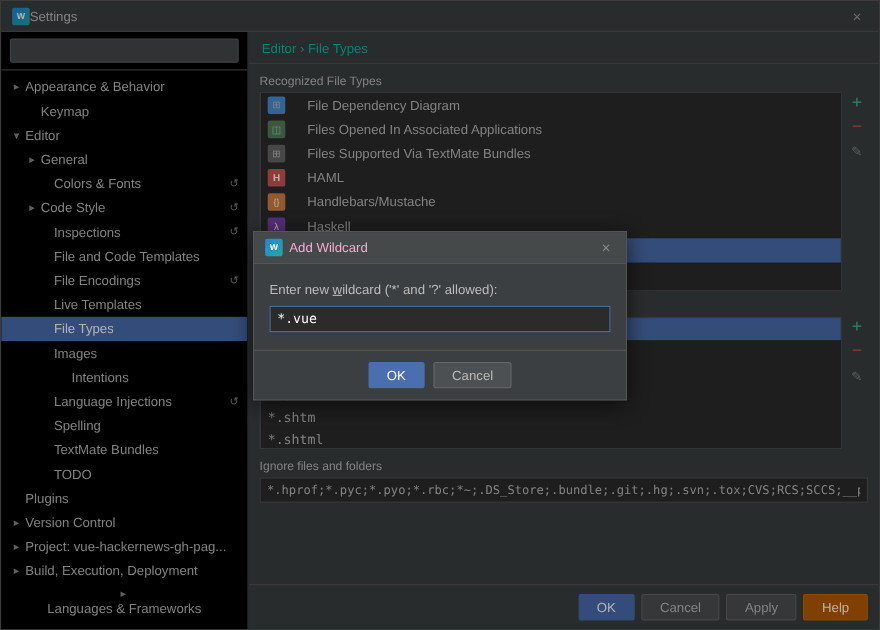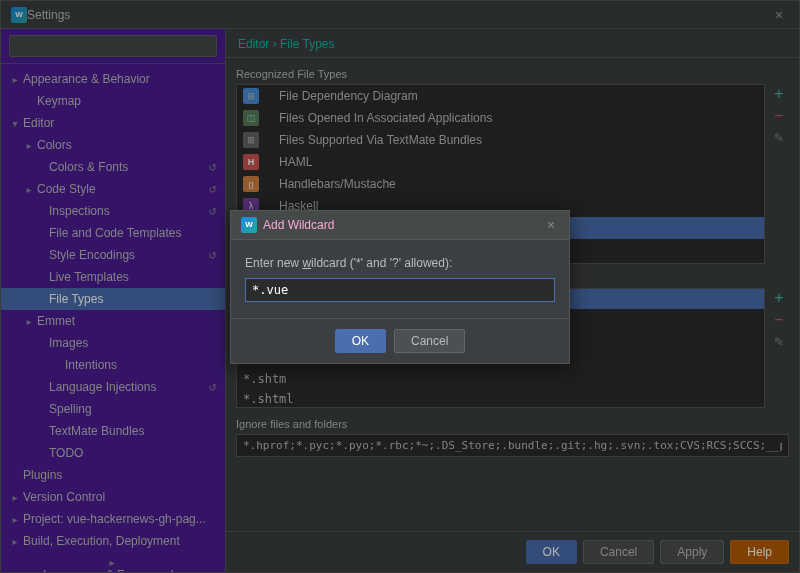--- a/index.html
+++ b/index.html
@@ -7,21 +7,21 @@
     
     .window { width: 800px; height: 573px; background: #3c3f41; border: 1px solid #555; display: flex; flex-direction: column; }
     
     .title-bar { height: 28px; background: #3c3f41; display: flex; align-items: center; padding: 0 10px; border-bottom: 1px solid #555; flex-shrink: 0; }
     .title-bar-text { color: #bbb; font-size: 12px; flex: 1; }
     .title-bar-close { width: 14px; height: 14px; cursor: pointer; color: #999; font-size: 14px; line-height: 1; }
     
     .content { display: flex; flex: 1; overflow: hidden; }
     
     
-    .sidebar { width: 225px; background: #4c1d95; border-right: 1px solid #555; display: flex; flex-direction: column; flex-shrink: 0; overflow: hidden; }
+    .sidebar { width: 225px; background: #000000; border-right: 1px solid #555; display: flex; flex-direction: column; flex-shrink: 0; overflow: hidden; }
     
     .search-box { padding: 6px 8px; border-bottom: 1px solid #555; }
     .search-input { width: 100%; background: #45494a; border: 1px solid #5e6060; color: #bbb; padding: 3px 6px; font-size: 12px; border-radius: 2px; outline: none; }
     
     .tree { flex: 1; overflow-y: auto; padding: 4px 0; }
     
     .tree-item { padding: 2px 0; cursor: pointer; }
     .tree-item.selected { background: #4b6eaf; color: #fff; }
     
     .tree-label { display: flex; align-items: center; padding: 2px 8px; }
@@ -123,21 +123,21 @@
         <div class="tree-item">
           <div class="tree-label" style="padding-left:8px;">
             <span class="tree-arrow expanded"></span>
             <span class="tree-text">Editor</span>
           </div>
         </div>
 
         <div class="tree-item">
           <div class="tree-label" style="padding-left:22px;">
             <span class="tree-arrow collapsed"></span>
-            <span class="tree-text">Colors</span>
+            <span class="tree-text">General</span>
           </div>
         </div>
 
         <div class="tree-item">
           <div class="tree-label" style="padding-left:34px; display:flex; align-items:center;justify-content:space-between;">
             <span class="tree-arrow none"></span>
             <span class="tree-text">Colors &amp; Fonts</span>
             <span class="reset-icon">↺</span>
           </div>
         </div>
@@ -161,45 +161,39 @@
         <div class="tree-item">
           <div class="tree-label" style="padding-left:34px;">
             <span class="tree-arrow none"></span>
             <span class="tree-text">File and Code Templates</span>
           </div>
         </div>
 
         <div class="tree-item">
           <div class="tree-label" style="padding-left:34px; display:flex; align-items:center;">
             <span class="tree-arrow none"></span>
-            <span class="tree-text">Style Encodings</span>
+            <span class="tree-text">File Encodings</span>
             <span class="reset-icon">↺</span>
           </div>
         </div>
 
         <div class="tree-item">
           <div class="tree-label" style="padding-left:34px;">
             <span class="tree-arrow none"></span>
             <span class="tree-text">Live Templates</span>
           </div>
         </div>
 
         <div class="tree-item selected">
           <div class="tree-label" style="padding-left:34px;">
             <span class="tree-arrow none"></span>
             <span class="tree-text">File Types</span>
           </div>
         </div>
 
-        <div class="tree-item">
-          <div class="tree-label" style="padding-left:22px;">
-            <span class="tree-arrow collapsed"></span>
-            <span class="tree-text">Emmet</span>
-          </div>
-        </div>
 
         <div class="tree-item">
           <div class="tree-label" style="padding-left:34px;">
             <span class="tree-arrow none"></span>
             <span class="tree-text">Images</span>
           </div>
         </div>
 
         <div class="tree-item">
           <div class="tree-label" style="padding-left:50px;">

